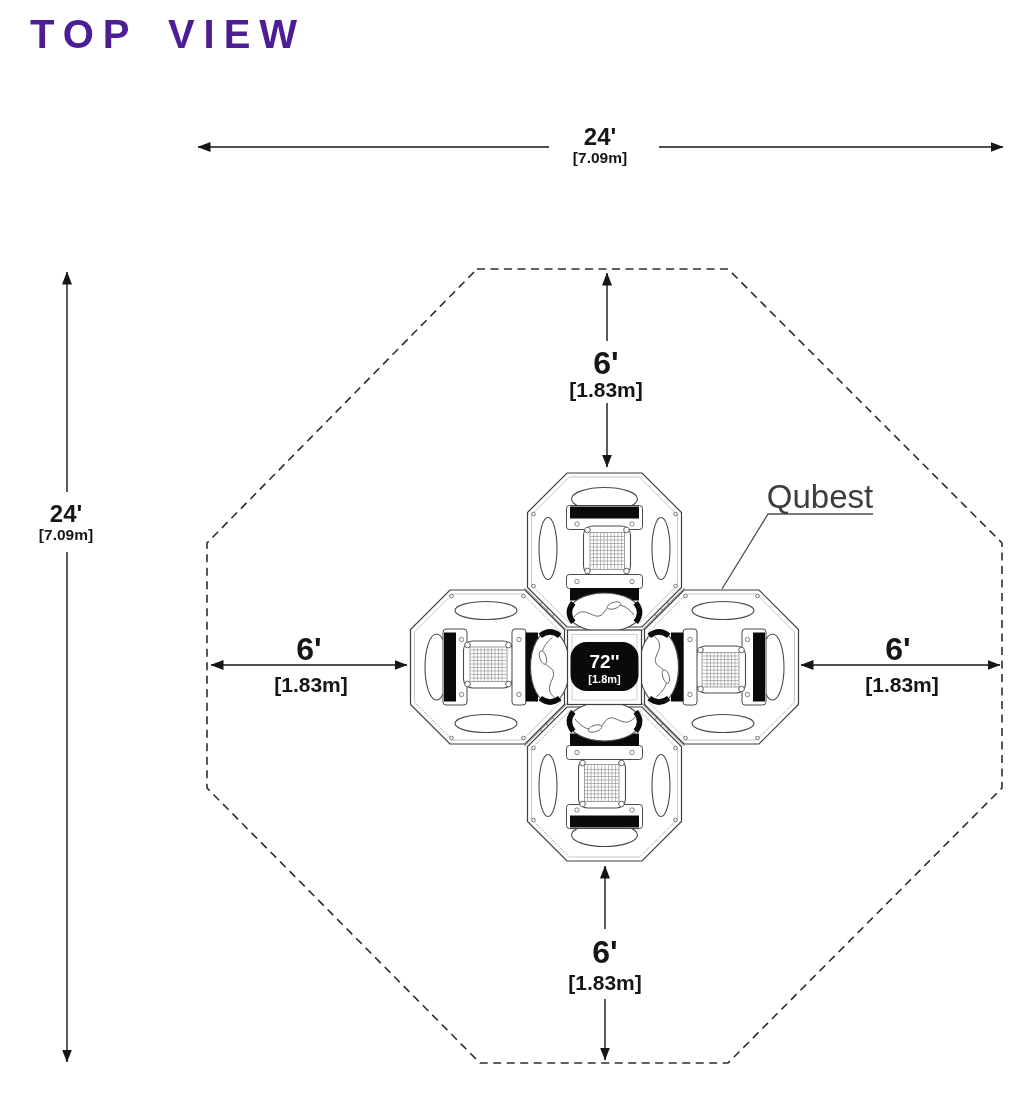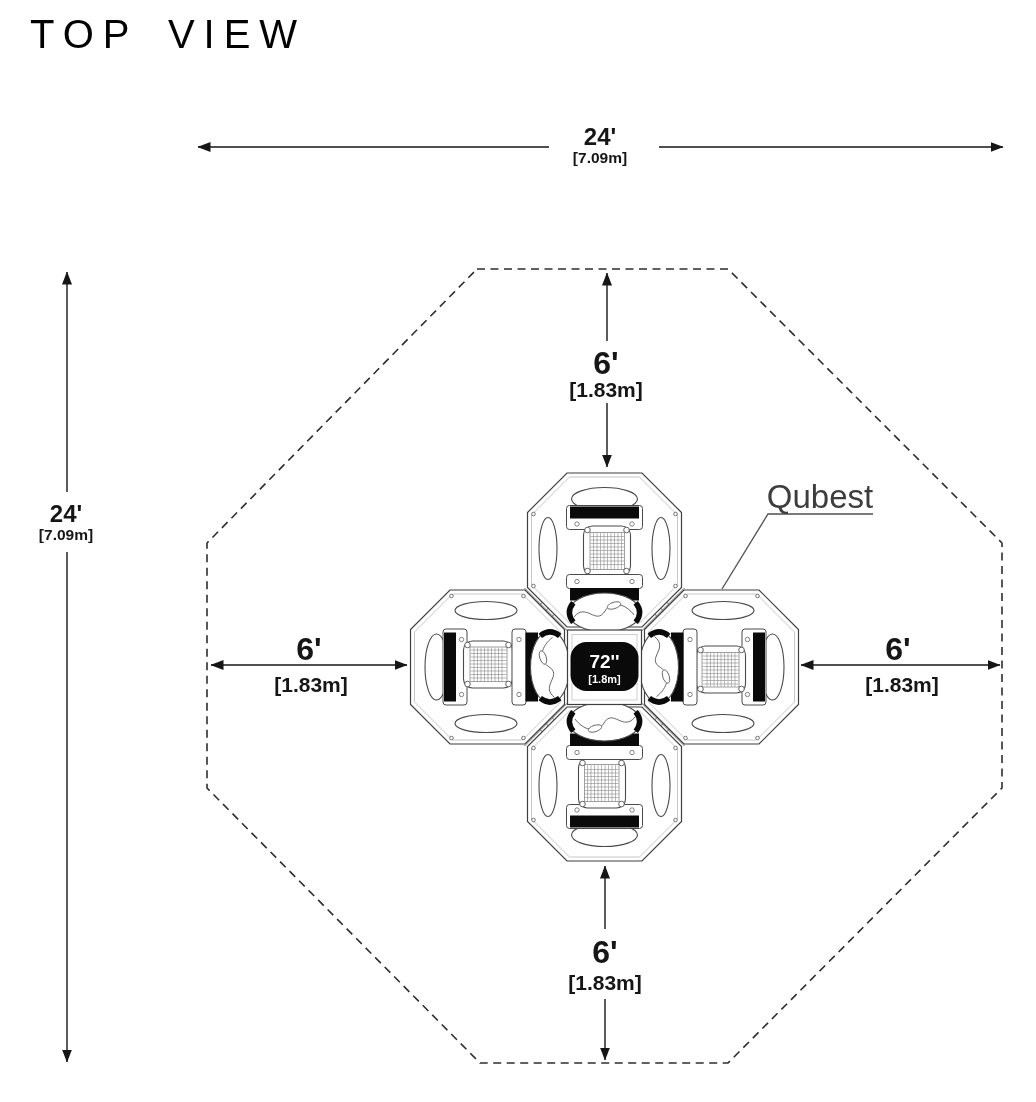--- a/index.html
+++ b/index.html
@@ -1,17 +1,17 @@
 <!DOCTYPE html>
 <html><head>
 <meta charset="utf-8">
 <style>
   html,body{margin:0;padding:0;background:#fff;}
   body{width:1036px;height:1102px;position:relative;font-family:"Liberation Sans","DejaVu Sans",sans-serif;overflow:hidden;}
-  .title{position:absolute;left:30px;top:12px;font-size:40px;font-weight:400;letter-spacing:9px;word-spacing:10px;color:#000000;}
+  .title{position:absolute;left:30px;top:12px;font-size:40px;font-weight:700;letter-spacing:9px;word-spacing:10px;color:#4c1d95;}
   svg{position:absolute;left:0;top:0;}
   svg text{font-family:"Liberation Sans","DejaVu Sans",sans-serif;}
   .dimft{font-size:24px;font-weight:700;fill:#161616;}
   .dimm{font-size:15.5px;font-weight:700;fill:#161616;}
   .zoneft{font-size:32px;font-weight:700;fill:#161616;}
   .zonem{font-size:21px;font-weight:700;fill:#161616;}
   .badgeft{font-size:19px;font-weight:700;fill:#fff;}
   .badgem{font-size:11px;font-weight:700;fill:#fff;}
   .callout{font-size:33px;font-weight:300;fill:#3d3d3d;}
 </style>

